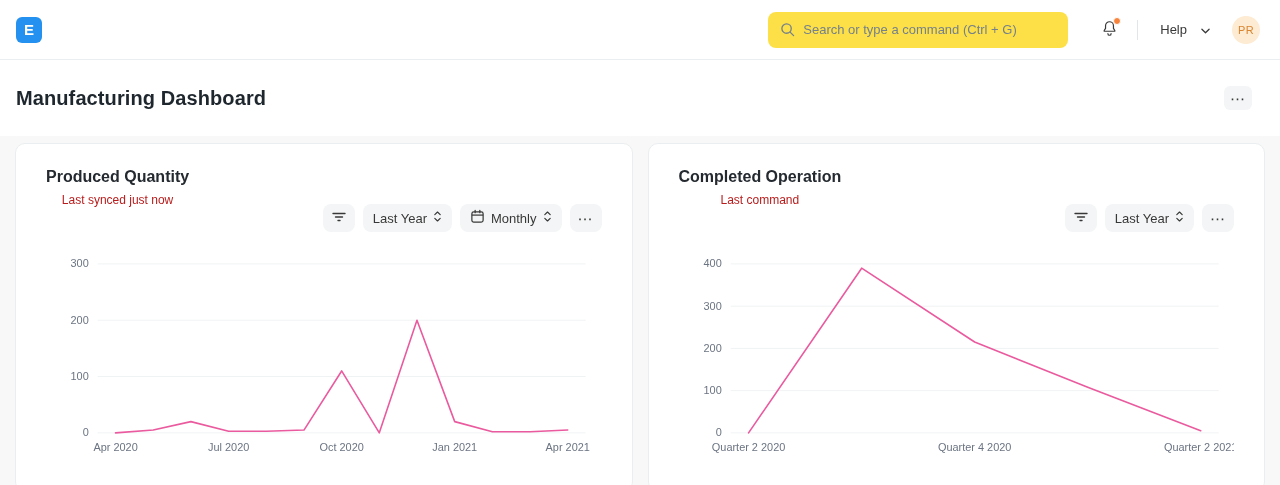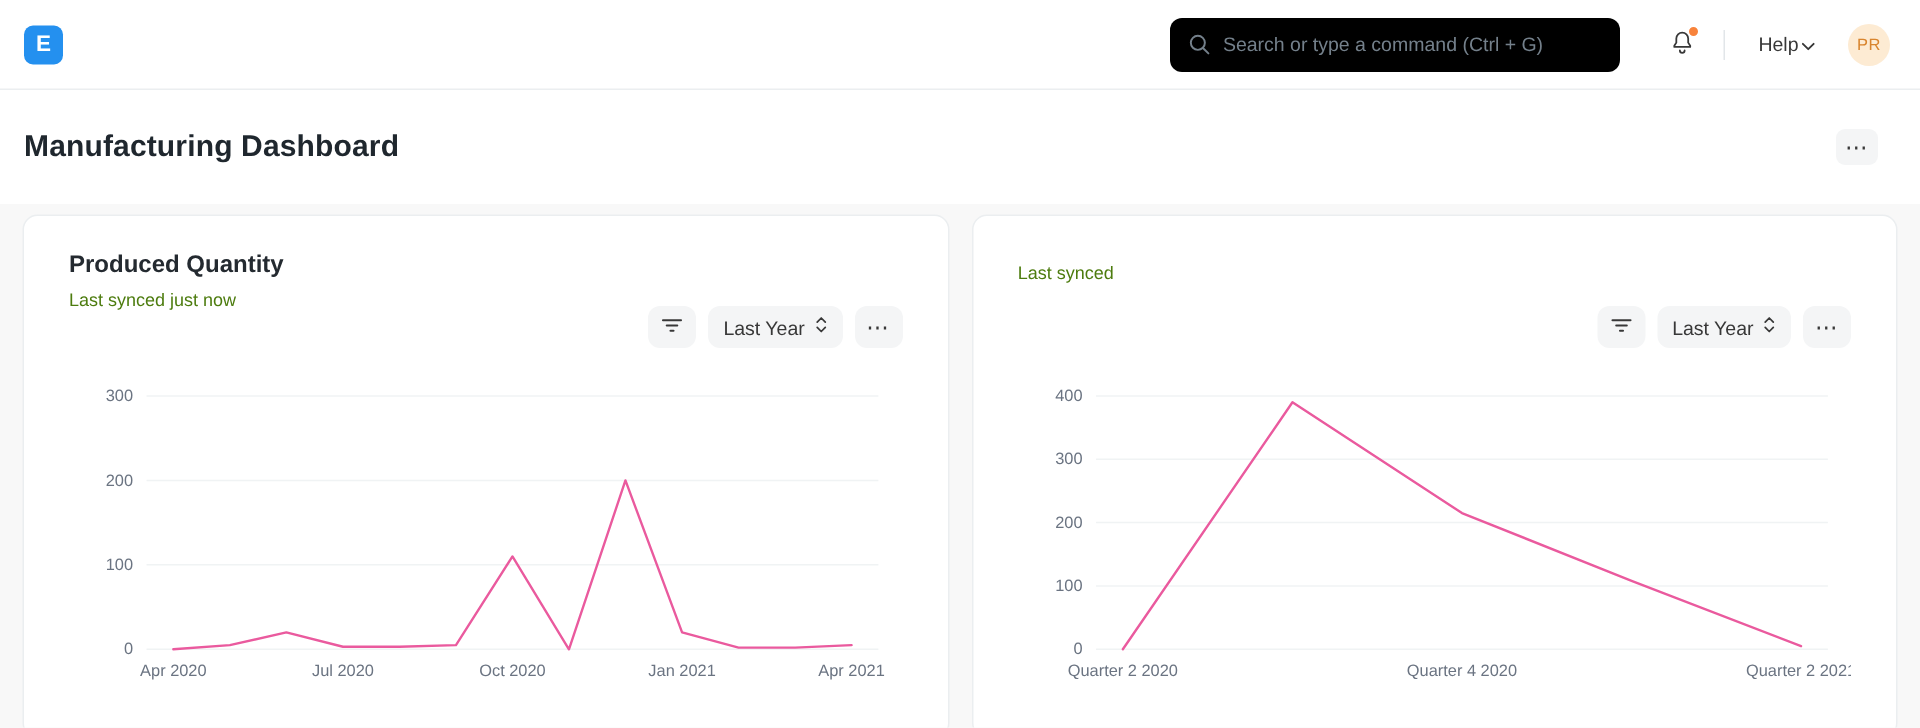--- a/index.html
+++ b/index.html
@@ -22,40 +22,40 @@
     display:flex;align-items:center;justify-content:space-between;
     padding:0 20px 0 16px;
   }
   .logo{
     width:26px;height:26px;border-radius:6px;background:var(--accent);
     display:flex;align-items:center;justify-content:center;cursor:pointer;
     color:#fff;font-weight:700;font-size:15px;text-decoration:none;
   }
   .navbar-right{display:flex;align-items:center;}
   .search{
-    width:300px;height:36px;background:#000000;border-radius:8px;
+    width:300px;height:36px;background:#fde047;border-radius:8px;
     display:flex;align-items:center;padding:0 12px;margin-right:28px;cursor:text;
   }
   .search .ic{display:flex;align-items:center;margin-right:8px;}
   .search input{
     border:none;background:transparent;outline:none;flex:1;
     font-family:inherit;font-size:13px;color:#74808b;
   }
   .search input::placeholder{color:#74808b;}
   .iconbtn{
     background:none;border:none;cursor:pointer;display:flex;align-items:center;
     position:relative;padding:4px;
   }
   .bell-dot{
     position:absolute;top:2px;right:2px;width:8px;height:8px;border-radius:50%;
     background:var(--notification-dot);border:1.5px solid #fff;
   }
   .vdiv{width:1px;height:20px;background:#e2e6e9;margin:0 14px;}
   .help{
-    background:none;border:none;cursor:pointer;display:flex;align-items:flex-end;gap:2px;
+    background:none;border:none;cursor:pointer;display:flex;align-items:flex-end;gap:14px;
     font-family:inherit;font-size:13px;color:#383838;padding:6px 8px;
   }
   .avatar{
     width:28px;height:28px;border-radius:50%;border:none;cursor:pointer;
     background:var(--avatar-bg);color:var(--avatar-text);
     font-family:inherit;font-size:11px;font-weight:400;margin-left:14px;
     display:flex;align-items:center;justify-content:center;letter-spacing:.3px;
   }
   
   .page-header{
@@ -75,21 +75,21 @@
   
   .main{
     padding:7px 15px;display:grid;grid-template-columns:1fr 1fr;gap:15px;
   }
   .card{
     background:#fff;border:1px solid #ebeef0;border-radius:10px;
     padding:24px 30px 18px;min-height:336px;
   }
   .card-head{display:flex;justify-content:space-between;align-items:flex-start;}
   .card-head h2{font-size:16px;font-weight:700;color:#242a30;}
-  .card-sub{margin-top:7px;font-size:12px;color:#4d7c0f;}
+  .card-sub{margin-top:7px;font-size:12px;color:#b91c1c;text-align:center;}
   .controls{display:flex;align-items:center;gap:8px;margin-top:36px;}
   .chart{margin-top:20px;}
   .chart svg{display:block;width:100%;height:auto;}
   .chart text{font-size:11px;fill:#6b7482;font-family:"Liberation Sans",sans-serif;}
 </style>
 </head>
 <body>
 
 <header class="navbar">
   <div>
@@ -158,20 +158,37 @@
         </button>
         <button class="btn">
           <span>Last Year</span>
           <span>
             <svg width="9" height="13" viewBox="0 0 10 14">
                 <path d="M2 5l3-3 3 3" fill="none" stroke="#383838" stroke-width="1.3" stroke-linecap="round" stroke-linejoin="round"></path>
                 <path d="M2 9l3 3 3-3" fill="none" stroke="#383838" stroke-width="1.3" stroke-linecap="round" stroke-linejoin="round"></path>
               </svg>
           </span>
         </button>
+        <button class="btn">
+          <span>
+            <svg width="15" height="15" viewBox="0 0 16 16">
+                <rect x="2" y="3" width="12" height="11" rx="2" fill="none" stroke="#383838" stroke-width="1.3"></rect>
+                <line x1="2" y1="6.5" x2="14" y2="6.5" stroke="#383838" stroke-width="1.3"></line>
+                <line x1="5.5" y1="1.5" x2="5.5" y2="4" stroke="#383838" stroke-width="1.3" stroke-linecap="round"></line>
+                <line x1="10.5" y1="1.5" x2="10.5" y2="4" stroke="#383838" stroke-width="1.3" stroke-linecap="round"></line>
+              </svg>
+          </span>
+          <span>Monthly</span>
+          <span>
+            <svg width="9" height="13" viewBox="0 0 10 14">
+                <path d="M2 5l3-3 3 3" fill="none" stroke="#383838" stroke-width="1.3" stroke-linecap="round" stroke-linejoin="round"></path>
+                <path d="M2 9l3 3 3-3" fill="none" stroke="#383838" stroke-width="1.3" stroke-linecap="round" stroke-linejoin="round"></path>
+              </svg>
+          </span>
+        </button>
         <button class="btn icon-btn">
           <span class="ellipsis">⋯</span>
         </button>
       </div>
     </div>
     <div class="chart">
         <svg viewBox="0 0 559 222" xmlns="http://www.w3.org/2000/svg">
           <line x1="52" x2="543" y1="182.0" y2="182.0" stroke="#f0f3f4" stroke-width="1"></line>
           <text x="43" y="185.5" text-anchor="end">0</text>
           <line x1="52" x2="543" y1="125.3" y2="125.3" stroke="#f0f3f4" stroke-width="1"></line>
@@ -186,21 +203,22 @@
           <text x="411.3" y="200" text-anchor="middle">Jan 2021</text>
           <text x="525.0" y="200" text-anchor="middle">Apr 2021</text>
           <polyline points="70.0,182.0 107.9,179.2 145.8,170.7 183.8,180.3 221.7,180.3 259.6,179.2 297.5,119.7 335.4,182.0 373.3,68.7 411.3,170.7 449.2,180.9 487.1,180.9 525.0,179.2" fill="none" stroke="#ea5a9e" stroke-width="1.6" stroke-linejoin="round" stroke-linecap="round"></polyline>
         </svg>
       </div>
   </section>
 
   <section class="card">
     <div class="card-head">
       <div>
-        <div class="card-sub">Last synced</div>
+        <h2>Completed Operation</h2>
+        <div class="card-sub">Last command</div>
       </div>
       <div class="controls">
         <button class="btn icon-btn">
           <span>
             <svg width="16" height="16" viewBox="0 0 16 16">
                 <line x1="2" y1="4.5" x2="14" y2="4.5" stroke="#383838" stroke-width="1.4" stroke-linecap="round"></line>
                 <line x1="4.5" y1="8" x2="11.5" y2="8" stroke="#383838" stroke-width="1.4" stroke-linecap="round"></line>
                 <line x1="7" y1="11.5" x2="9" y2="11.5" stroke="#383838" stroke-width="1.4" stroke-linecap="round"></line>
               </svg>
           </span>

